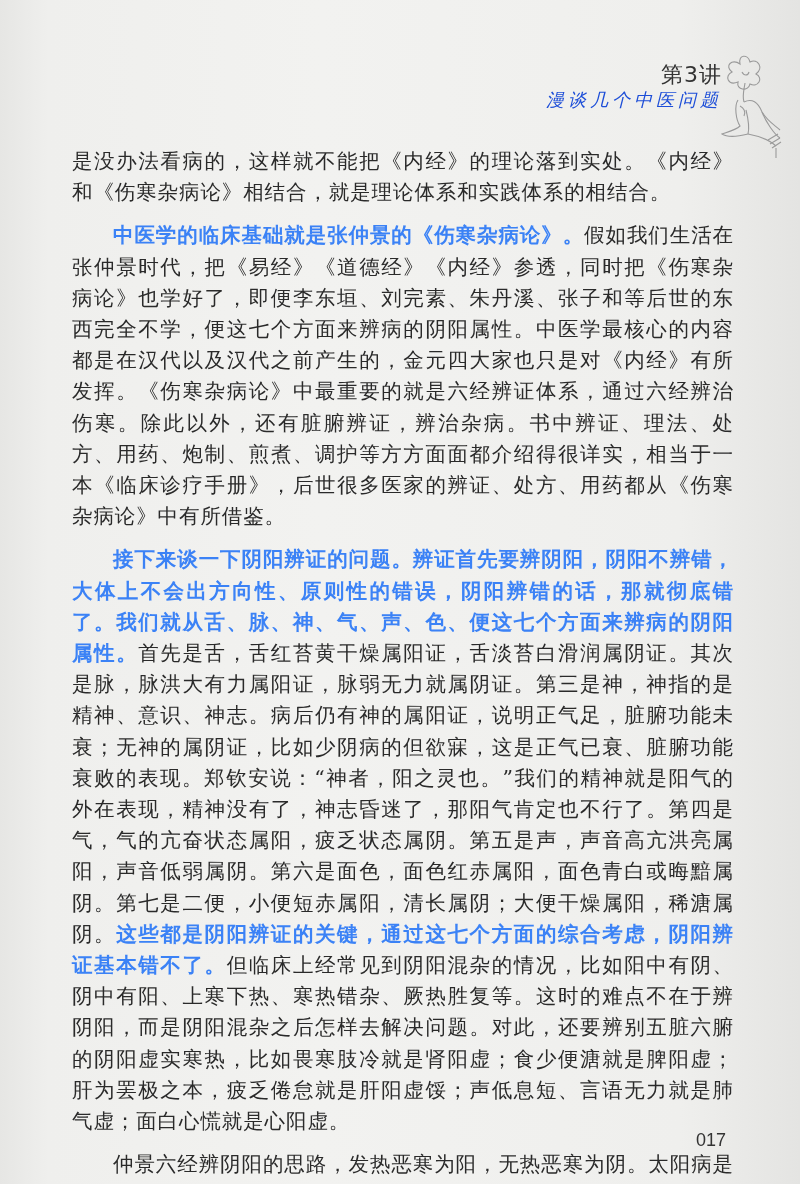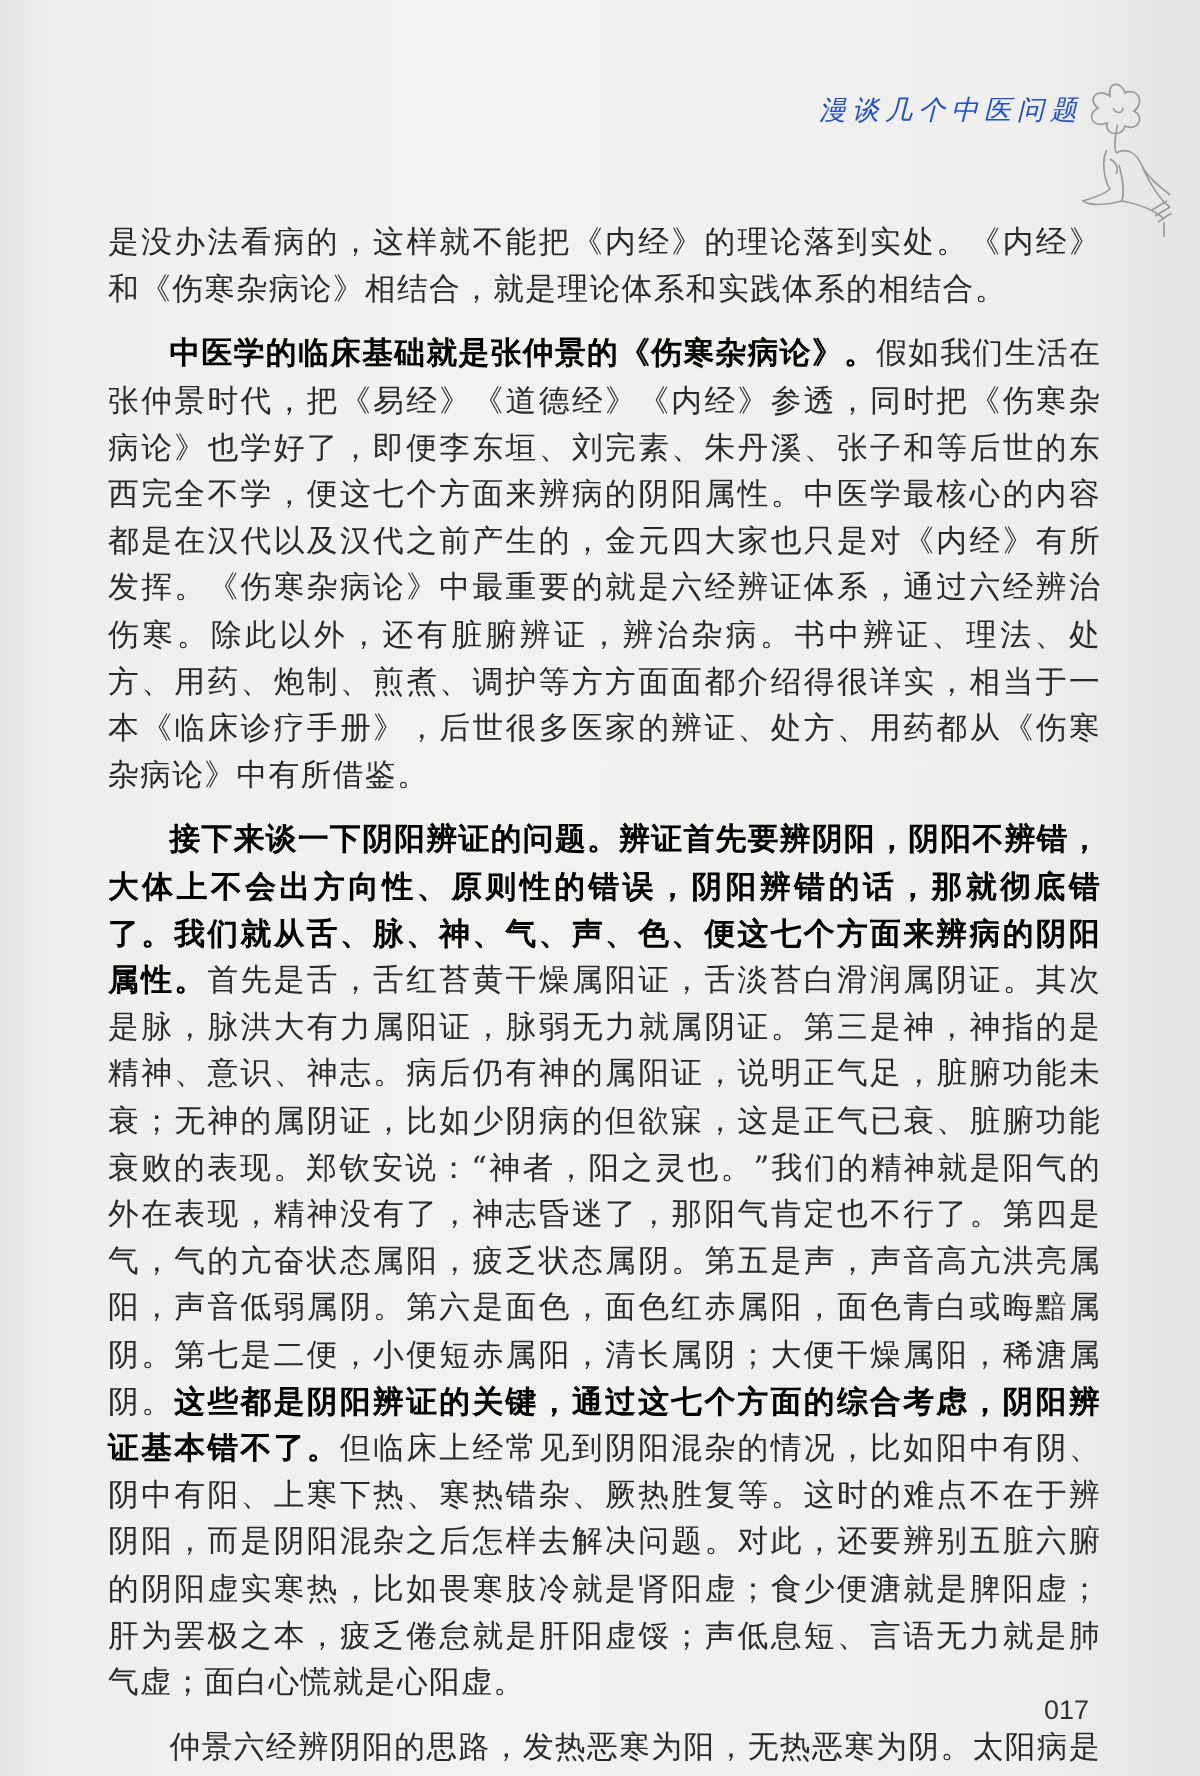--- a/index.html
+++ b/index.html
@@ -23,32 +23,33 @@
     font-style: italic; font-size: 18px; color: #1d4ed8; letter-spacing: 4px; line-height: 24px;
   }
   .ornament { position: absolute; left: 718px; top: 50px; width: 70px; height: 110px; }
   .body-text {
     position: absolute; left: 60px; top: 134px; width: 686px;
     font-size: 20.5px; line-height: 31.2px; letter-spacing: 0.9px;
     text-align: justify;
   }
   .body-text p { margin: 12px; }
   .indent { text-indent: 2em; }
-  .bold { font-weight: bold; color: #000000; }
+  .bold { font-weight: bold; color: #3b82f6; }
   .page-number {
     position: absolute; right: 74px; top: 1130px;
     font-family: Liberation Sans, sans-serif; font-size: 18px; color: #333;
   }
 </style>
 </head>
 <body>
 
 <div class="page">
 
   <div class="header">
+    <div class="chapter-num">第3讲</div>
     <div class="chapter-title">漫谈几个中医问题</div>
   </div>
 
   <svg class="ornament" viewBox="0 0 70 110" fill="none" stroke="#9a9a9a" stroke-width="1.1">
     <path d="M22 14 C14 8, 6 16, 14 22 C6 26, 10 36, 20 32 C18 40, 30 42, 32 34 C40 38, 46 28, 38 24 C46 18, 40 8, 32 12 C30 4, 20 4, 22 14 Z"></path>
     <path d="M24 22 C26 26, 30 26, 31 22"></path>
     <path d="M27 33 C26 40, 24 46, 26 52"></path>
     <path d="M20 50 C16 56, 18 70, 22 76 C18 80, 10 82, 4 84 C10 88, 22 86, 30 84"></path>
     <path d="M26 52 C34 48, 40 52, 44 62 C50 72, 58 76, 62 80"></path>
     <path d="M30 84 C40 86, 52 90, 58 96"></path>

